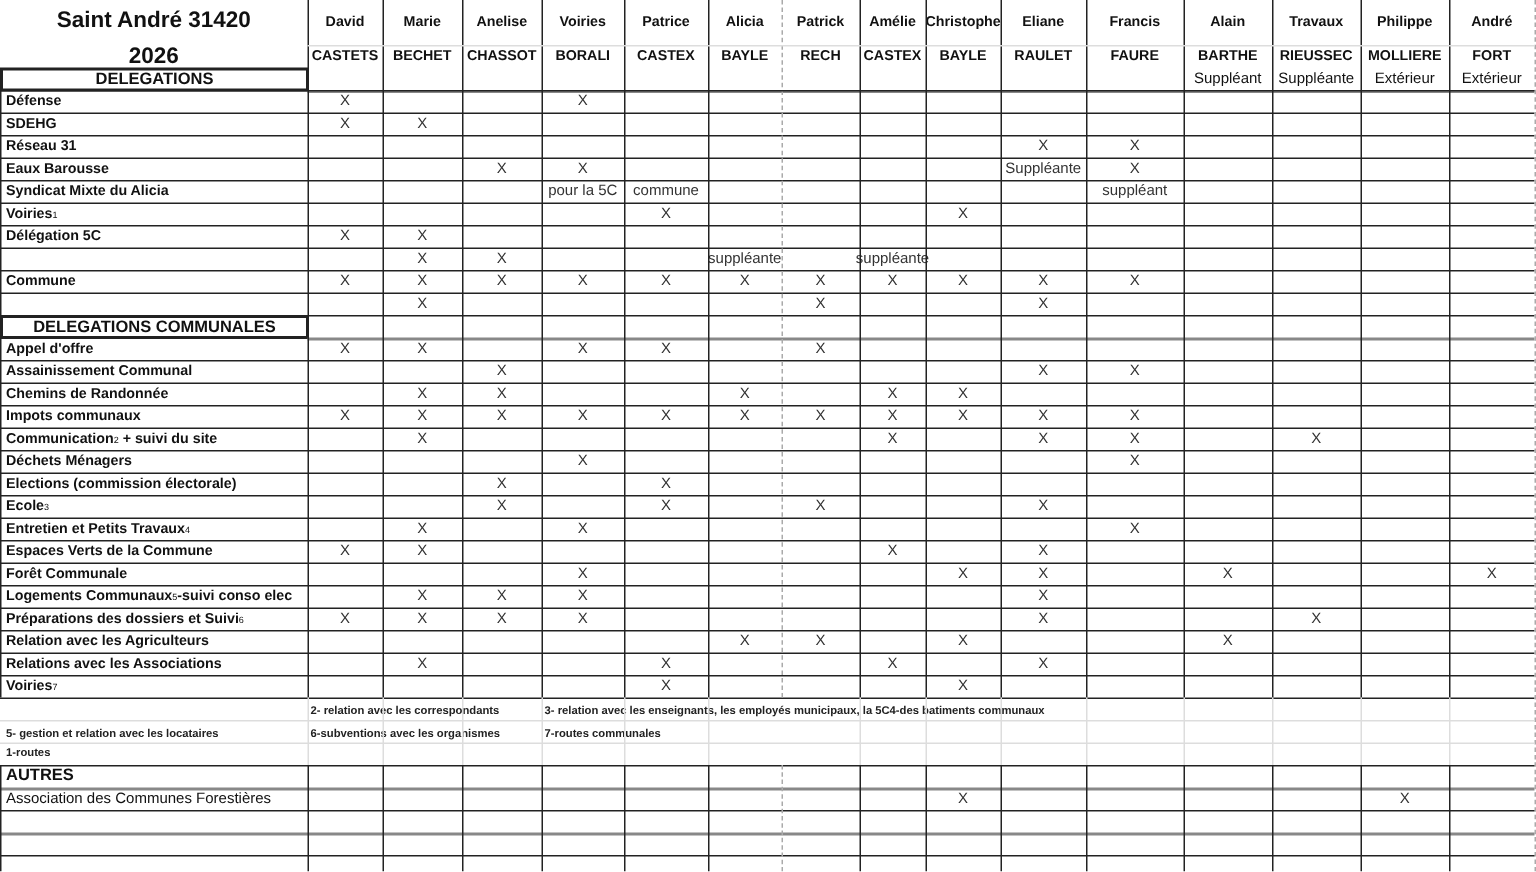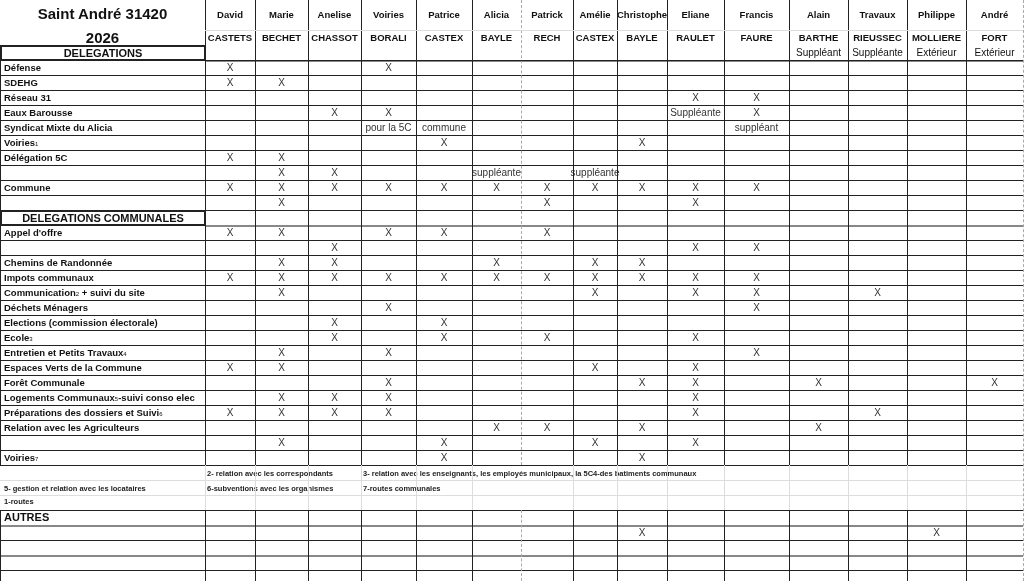--- a/index.html
+++ b/index.html
@@ -124,20 +124,21 @@
     <div class="hl" style="left: 0px; top: 210px; width: 1023px;"></div>
     <div class="cell section" style="left: 0px; top: 210px; width: 206px; height: 16px; line-height: 12px;">DELEGATIONS COMMUNALES</div>
     <div class="hl gray" style="left: 205px; top: 225px; width: 818px;"></div>
     <div class="cell lbl" style="left: 0px; top: 225px; width: 205px; height: 15px;"><span>Appel d'offre</span></div>
     <div class="cell c mark" style="left: 199px; top: 225px; width: 62px; height: 15px;">X</div>
     <div class="cell c mark" style="left: 249px; top: 225px; width: 65px; height: 15px;">X</div>
     <div class="cell c mark" style="left: 355px; top: 225px; width: 67px; height: 15px;">X</div>
     <div class="cell c mark" style="left: 410px; top: 225px; width: 68px; height: 15px;">X</div>
     <div class="cell c mark" style="left: 515px; top: 225px; width: 64px; height: 15px;">X</div>
     <div class="hl" style="left: 0px; top: 240px; width: 1023px;"></div>
+    <div class="cell lbl" style="left: 0px; top: 240px; width: 205px; height: 15px;"><span>Assainissement Communal</span></div>
     <div class="cell c mark" style="left: 302px; top: 240px; width: 65px; height: 15px;">X</div>
     <div class="cell c mark" style="left: 661px; top: 240px; width: 69px; height: 15px;">X</div>
     <div class="cell c mark" style="left: 718px; top: 240px; width: 77px; height: 15px;">X</div>
     <div class="hl" style="left: 0px; top: 255px; width: 1023px;"></div>
     <div class="cell lbl" style="left: 0px; top: 255px; width: 205px; height: 15px;"><span>Chemins de Randonnée</span></div>
     <div class="cell c mark" style="left: 249px; top: 255px; width: 65px; height: 15px;">X</div>
     <div class="cell c mark" style="left: 302px; top: 255px; width: 65px; height: 15px;">X</div>
     <div class="cell c mark" style="left: 466px; top: 255px; width: 61px; height: 15px;">X</div>
     <div class="cell c mark" style="left: 567px; top: 255px; width: 56px; height: 15px;">X</div>
     <div class="cell c mark" style="left: 611px; top: 255px; width: 62px; height: 15px;">X</div>
@@ -207,20 +208,21 @@
     <div class="cell c mark" style="left: 355px; top: 405px; width: 67px; height: 15px;">X</div>
     <div class="cell c mark" style="left: 661px; top: 405px; width: 69px; height: 15px;">X</div>
     <div class="cell c mark" style="left: 842px; top: 405px; width: 71px; height: 15px;">X</div>
     <div class="hl" style="left: 0px; top: 420px; width: 1023px;"></div>
     <div class="cell lbl" style="left: 0px; top: 420px; width: 205px; height: 15px;"><span>Relation avec les Agriculteurs</span></div>
     <div class="cell c mark" style="left: 466px; top: 420px; width: 61px; height: 15px;">X</div>
     <div class="cell c mark" style="left: 515px; top: 420px; width: 64px; height: 15px;">X</div>
     <div class="cell c mark" style="left: 611px; top: 420px; width: 62px; height: 15px;">X</div>
     <div class="cell c mark" style="left: 783px; top: 420px; width: 71px; height: 15px;">X</div>
     <div class="hl" style="left: 0px; top: 435px; width: 1023px;"></div>
+    <div class="cell lbl" style="left: 0px; top: 435px; width: 205px; height: 15px;"><span>Relations avec les Associations</span></div>
     <div class="cell c mark" style="left: 249px; top: 435px; width: 65px; height: 15px;">X</div>
     <div class="cell c mark" style="left: 410px; top: 435px; width: 68px; height: 15px;">X</div>
     <div class="cell c mark" style="left: 567px; top: 435px; width: 56px; height: 15px;">X</div>
     <div class="cell c mark" style="left: 661px; top: 435px; width: 69px; height: 15px;">X</div>
     <div class="hl" style="left: 0px; top: 450px; width: 1023px;"></div>
     <div class="cell lbl" style="left: 0px; top: 450px; width: 205px; height: 15px;"><span>Voiries</span><sub>7</sub></div>
     <div class="cell c mark" style="left: 410px; top: 450px; width: 68px; height: 15px;">X</div>
     <div class="cell c mark" style="left: 611px; top: 450px; width: 62px; height: 15px;">X</div>
     <div class="hl" style="left: 0px; top: 465px; width: 1023px;"></div>
     <div class="vl" style="left: 0px; top: 60px; height: 405px;"></div>
@@ -261,20 +263,21 @@
     <div class="vl light" style="left: 617px; top: 465px; height: 45px;"></div>
     <div class="vl light" style="left: 667px; top: 465px; height: 45px;"></div>
     <div class="vl light" style="left: 724px; top: 465px; height: 45px;"></div>
     <div class="vl light" style="left: 789px; top: 465px; height: 45px;"></div>
     <div class="vl light" style="left: 848px; top: 465px; height: 45px;"></div>
     <div class="vl light" style="left: 907px; top: 465px; height: 45px;"></div>
     <div class="vl light" style="left: 966px; top: 465px; height: 45px;"></div>
     <div class="hl" style="left: 0px; top: 510px; width: 1023px;"></div>
     <div class="cell lbl" style="left: 0px; top: 510px; width: 205px; height: 15px; font-size: 11px;">AUTRES</div>
     <div class="hl gray" style="left: 0px; top: 525px; width: 1023px;"></div>
+    <div class="cell lbl normal" style="left: 0px; top: 525px; width: 205px; height: 15px;">Association des Communes Forestières</div>
     <div class="cell c mark" style="left: 611px; top: 525px; width: 62px; height: 15px;">X</div>
     <div class="cell c mark" style="left: 901px; top: 525px; width: 71px; height: 15px;">X</div>
     <div class="hl" style="left: 0px; top: 540px; width: 1023px;"></div>
     <div class="cell lbl normal" style="left: 0px; top: 540px; width: 205px; height: 15px;"></div>
     <div class="hl gray" style="left: 0px; top: 555px; width: 1023px;"></div>
     <div class="cell lbl normal" style="left: 0px; top: 555px; width: 205px; height: 15px;"></div>
     <div class="hl" style="left: 0px; top: 570px; width: 1023px;"></div>
     <div class="cell lbl normal" style="left: 0px; top: 570px; width: 205px; height: 15px;"></div>
     <div class="vl" style="left: 0px; top: 510px; height: 71px;"></div>
     <div class="vl" style="left: 205px; top: 510px; height: 71px;"></div>

